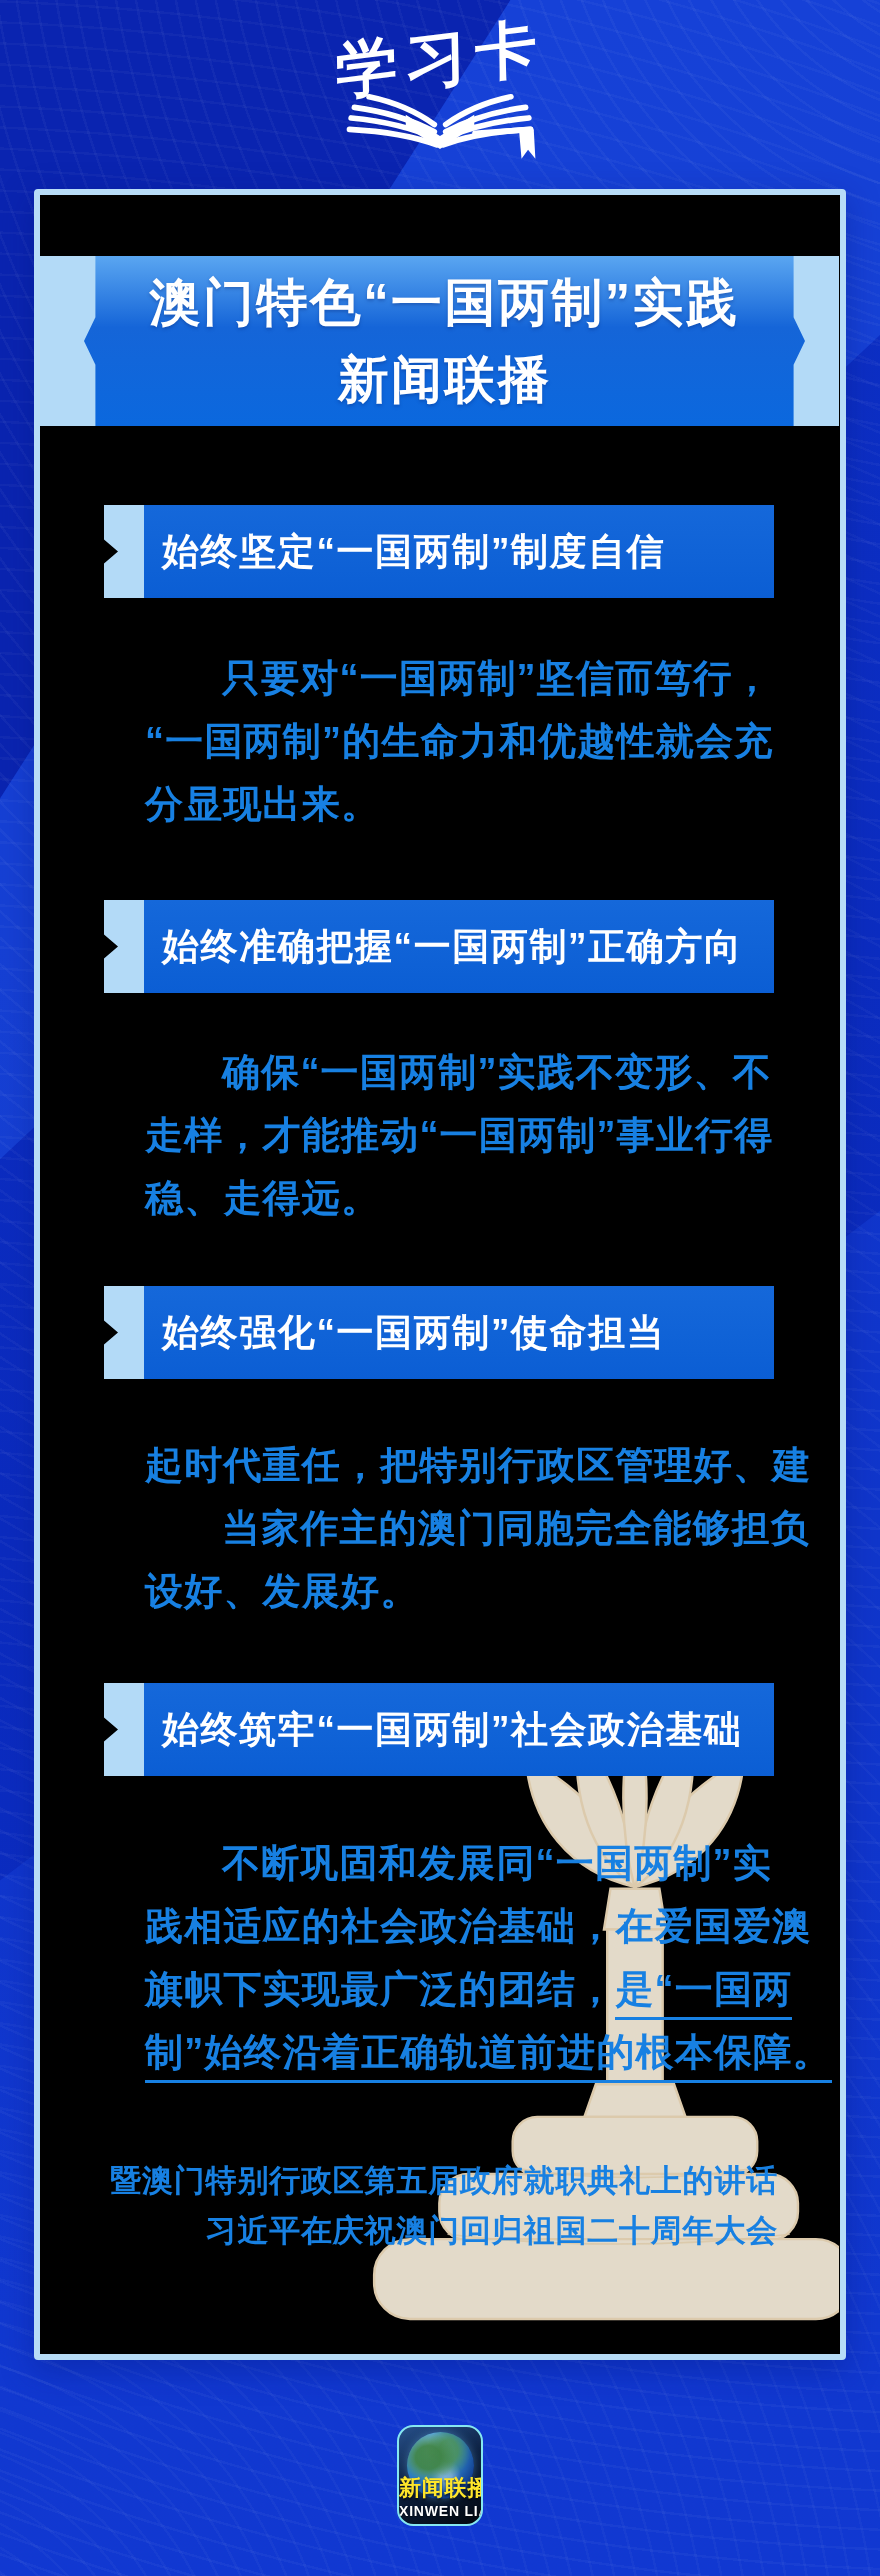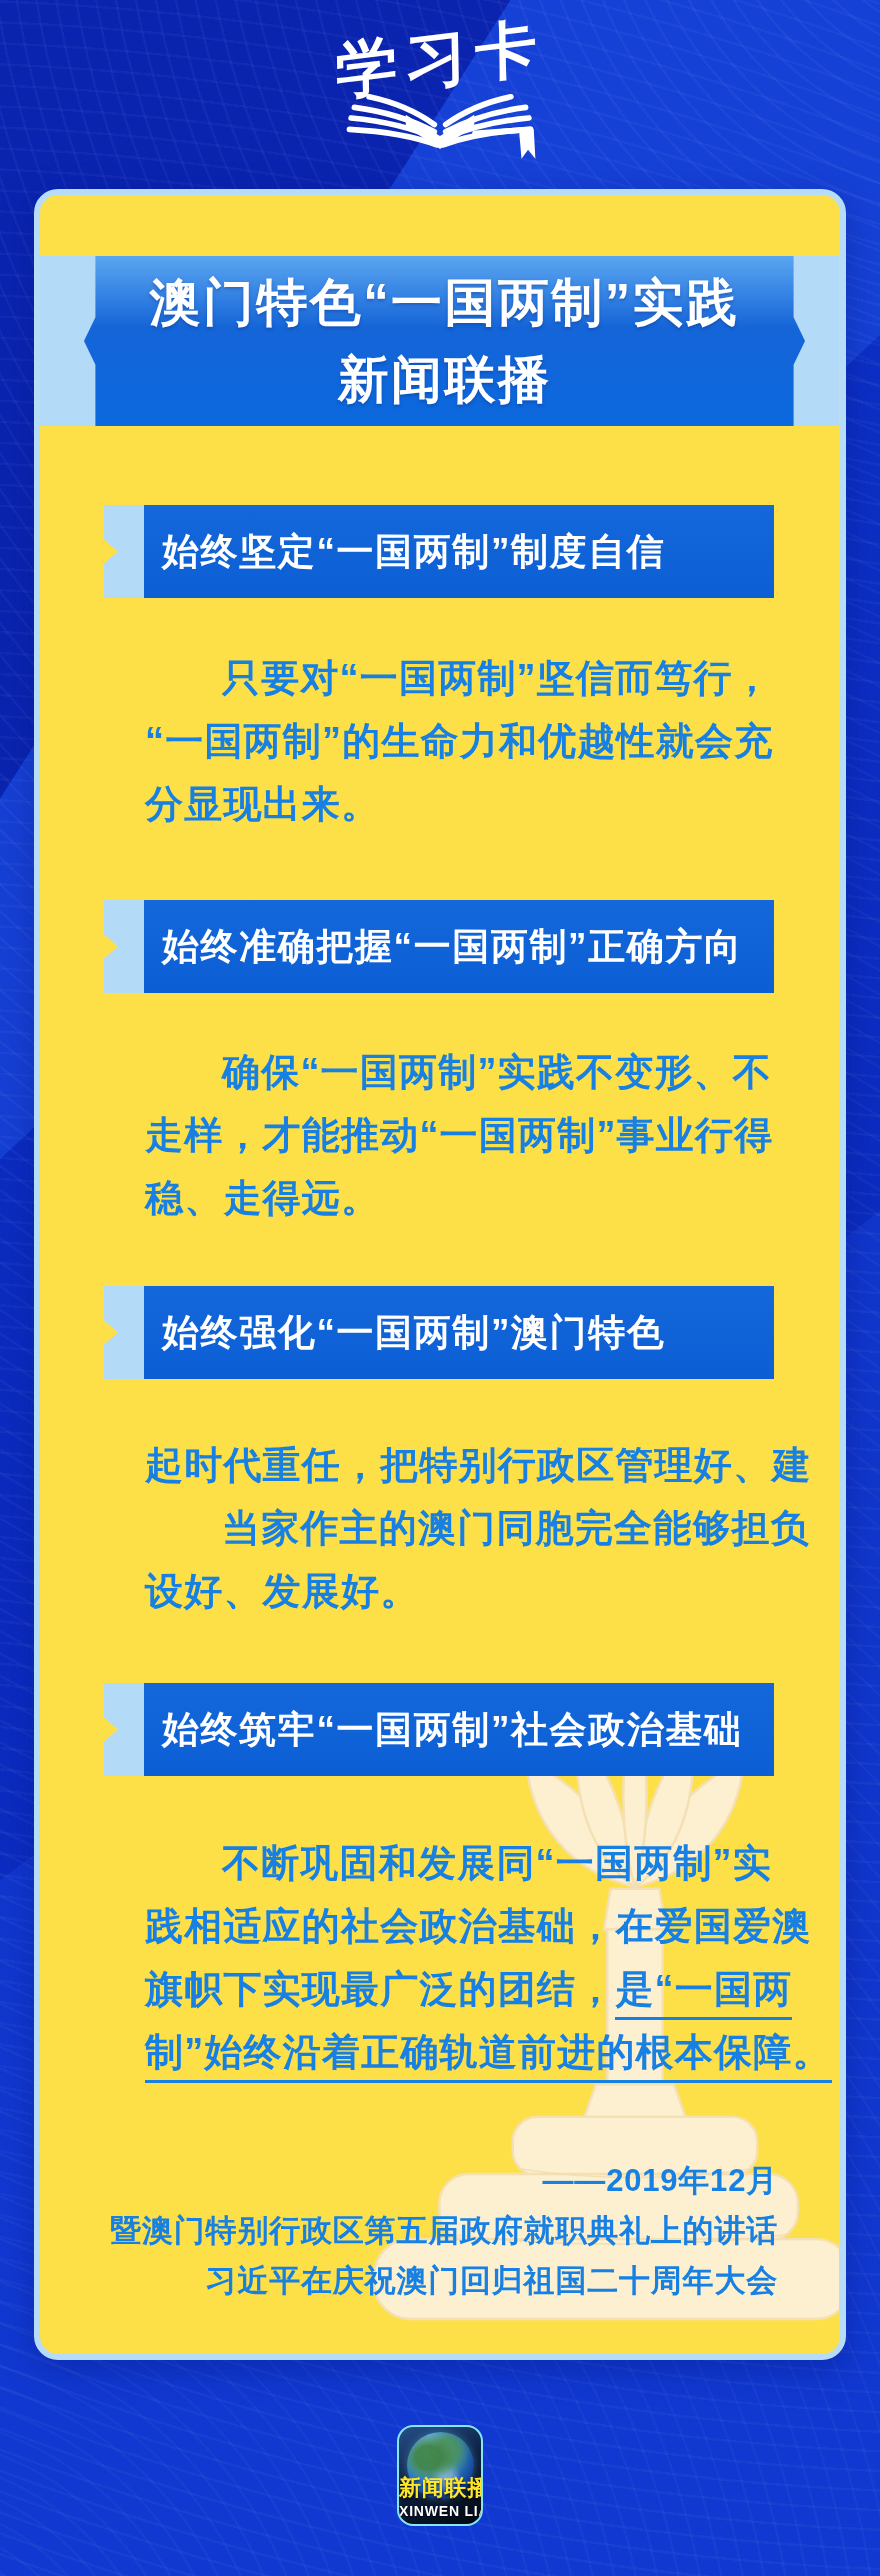--- a/index.html
+++ b/index.html
@@ -19,21 +19,21 @@
   .brand{position:absolute;top:28px;left:0;right:0;text-align:center;}
   .brand-cn{
     display:inline-block;color:#ffffff;font-weight:bold;font-size:62px;
     letter-spacing:8.2px;transform:rotate(-7deg) skewX(-6deg);line-height:1;
   }
   .brand-book{display:block;margin:-3.3px auto 0 auto;}
 
   
   .card{
     position:absolute;left:34px;top:189px;width:812px;height:2171px;
-    background:#fde047;border:6.5px solid #b7dcf7;border-radius:24px;
+    background:#000000;border:6.5px solid #b7dcf7;border-radius:4px;
     box-sizing:border-box;box-shadow:0 9.8px 33px rgba(0,20,120,0.35);
   }
   .card-inner{position:relative;width:799px;height:2158px;overflow:hidden;border-radius:26px;}
 
   
   .ribbon{position:absolute;left:0;top:61px;width:799px;height:170px;}
   .ribbon-band{position:absolute;inset:0;background:#b3daf7;}
   .ribbon-main{
     position:absolute;left:44px;top:0;width:721px;height:170px;
     background:linear-gradient(180deg,#5aa6f1 0%,#1565d8 42%,#0b68de 100%);
@@ -175,21 +175,21 @@
     </div>
     <div class="body-block" style="top:846px;">
       <div class="body-line indent">确保“一国两制”实践不变形、不</div>
       <div class="body-line">走样，才能推动“一国两制”事业行得</div>
       <div class="body-line">稳、走得远。</div>
     </div>
 
     <div class="pill" style="top:1091px;">
       <div class="pill-tab"></div>
       <div class="pill-main">
-        <span class="pill-text">始终强化“一国两制”澳门特色</span>
+        <span class="pill-text">始终强化“一国两制”使命担当</span>
       </div>
     </div>
     <div class="body-block" style="top:1239px;">
       <div class="body-line">起时代重任，把特别行政区管理好、建</div>
       <div class="body-line indent">当家作主的澳门同胞完全能够担负</div>
       <div class="body-line">设好、发展好。</div>
     </div>
 
     <div class="pill" style="top:1488px;">
       <div class="pill-tab"></div>
@@ -198,21 +198,20 @@
       </div>
     </div>
     <div class="body-block" style="top:1637px;">
       <div class="body-line indent">不断巩固和发展同“一国两制”实</div>
       <div class="body-line">践相适应的社会政治基础，在爱国爱澳</div>
       <div class="body-line"><span>旗帜下实现最广泛的团结，</span><span class="ul">是“一国两</span></div>
       <div class="body-line"><span class="ul">制”始终沿着正确轨道前进的根本保障。</span></div>
     </div>
 
     <div class="attribution">
-      <div class="attr-line">——2019年12月</div>
       <div class="attr-line">暨澳门特别行政区第五届政府就职典礼上的讲话</div>
       <div class="attr-line">习近平在庆祝澳门回归祖国二十周年大会</div>
     </div>
 
   </div>
 </div>
 
 <div class="news-logo">
   <div class="globe">
     <div class="globe-land"></div>

